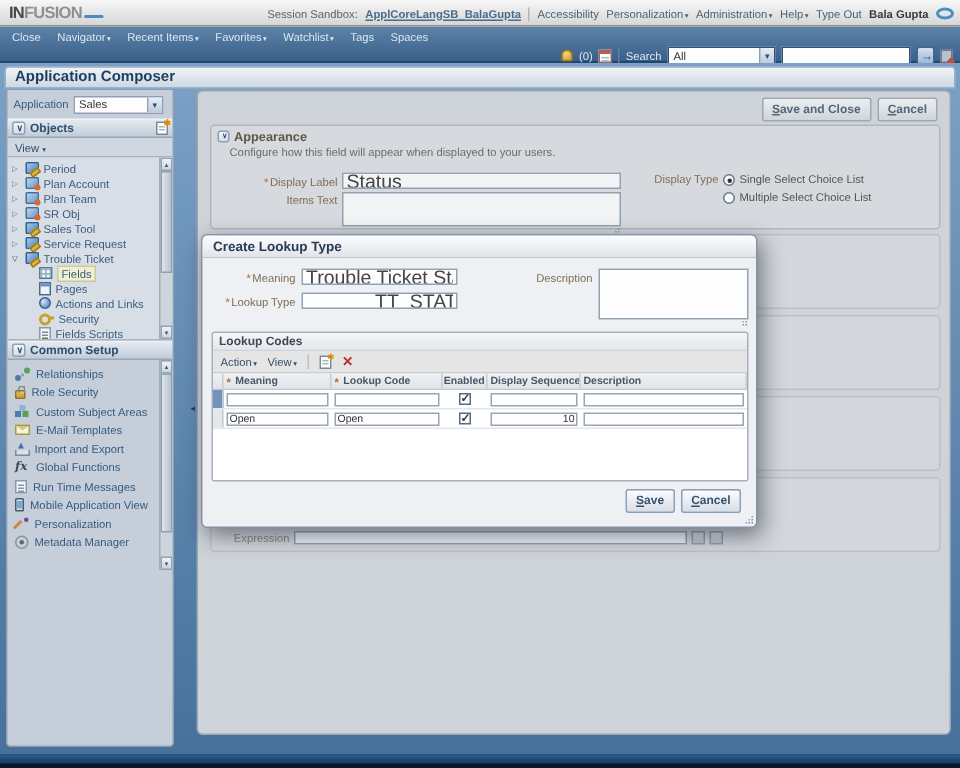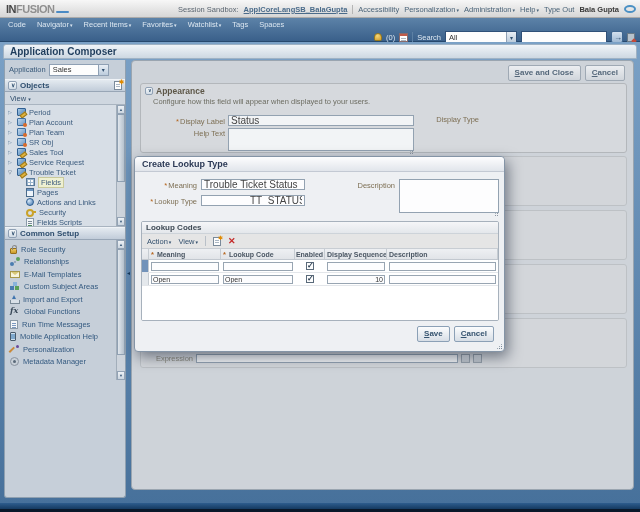--- a/index.html
+++ b/index.html
@@ -31,21 +31,21 @@
   .scope{width:72px;}
   .search-input{width:86px;height:12px;border:1px solid #2f5078;background:#fdfdfd;font-size:7.5px;padding:0 2px;font-family:"Liberation Sans",sans-serif;}
   .go-btn{width:12px;height:12px;background:linear-gradient(#d3e0ee,#9fb9d4);border:1px solid #3f6690;border-radius:2px;display:inline-block;position:relative;cursor:pointer;}
   .go-btn::after{content:"→";position:absolute;left:2px;top:0;font-size:8px;line-height:11px;color:#1f3f63;}
   .vdiv{width:1px;height:10px;background:#5c80a4;}
 
   
   .frame{position:absolute;top:42px;left:0;width:640px;height:461px;background:linear-gradient(#7ba1c6,#47719b);}
   .page-title-bar{position:absolute;top:2px;left:3px;right:3px;height:15px;background:linear-gradient(#f0f4f8,#cdd8e2);border:1px solid #9fb2c4;border-radius:3px 3px 0 0;font-size:10px;font-weight:bold;color:#1f3d5c;line-height:14px;padding-left:6px;}
 
-  .sidebar{position:absolute;top:18px;left:4px;width:122px;height:438px;background:#c6cfd9;border:1px solid #8fa0b0;border-top:none;border-radius:0 0 3px 3px;overflow:hidden;}
+  .sidebar{position:absolute;top:18px;left:4px;width:112px;height:438px;background:#c6cfd9;border:1px solid #8fa0b0;border-top:none;border-radius:0 0 3px 3px;overflow:hidden;}
   .app-row{height:19px;display:flex;align-items:center;gap:3px;padding-left:4px;font-size:7.5px;color:#3a5a7a;}
   .app-select{width:60px;border-color:#8fa0b4;}
   .sec-hdr{height:13px;background:linear-gradient(#e4eaf0,#c1ccd9);border-top:1px solid #eff3f7;border-bottom:1px solid #98a6b6;display:flex;align-items:center;gap:3px;padding:0 3px;font-size:8px;font-weight:bold;color:#2e4e6e;}
   .chev{width:9px;height:9px;background:linear-gradient(#f5f8fa,#d2dce6);border:1px solid #8fa0b4;border-radius:2px;position:relative;flex:0 0 auto;}
   .chev::after{content:"∨";position:absolute;left:2px;top:-1px;font-size:6px;color:#2f4f6f;}
   .right{margin-left:auto;}
   .view-bar{height:13px;background:#cfd7e0;border-bottom:1px solid #a9b4c0;font-size:7.5px;color:#33506e;display:flex;align-items:center;padding-left:5px;gap:1px;cursor:pointer;}
   .tree{position:relative;height:122px;background:#d7dee6;overflow:hidden;border-bottom:1px solid #a9b4c0;padding-top:2px;}
   .trow{height:10px;display:flex;align-items:center;gap:3px;padding-left:3px;font-size:7.5px;color:#3c5c7e;white-space:nowrap;cursor:pointer;}
   .trow.ch{padding-left:21px;}
@@ -74,21 +74,21 @@
   .btn.dim{background:linear-gradient(#ecEEf1,#d0d5db);border-color:#9fa9b4;color:#54677a;}
   .sect{position:absolute;left:8px;width:487px;background:#d6d9dd;border:1px solid #b3b7bb;border-radius:3px;}
   .app-sect{top:22px;height:70px;}
   .sect-hdr{display:flex;align-items:center;gap:3px;padding:2px 4px 0 4px;font-size:8.5px;font-weight:bold;color:#5d5748;}
   .chev.sm{width:8px;height:8px;}
   .chev.sm::after{font-size:5px;top:-1px;left:2px;}
   .sect-desc{font-size:7.5px;color:#6d6d62;padding:1px 4px 2px 12px;}
   .frow{position:absolute;display:flex;align-items:flex-start;}
   .flbl{text-align:right;font-size:7.5px;color:#7d6f54;margin-right:3px;white-space:nowrap;}
   .star{color:#b5651d;font-style:normal;font-size:7.5px;margin-right:1px;}
-  .fin{height:11px;border:1px solid #93a2b1;background:#f2f4f6;font-size:10px;color:#444;padding:0 2px;font-family:"Liberation Sans",sans-serif;}
+  .fin{height:11px;border:1px solid #93a2b1;background:#f2f4f6;font-size:13px;color:#444;padding:0 2px;font-family:"Liberation Sans",sans-serif;}
   .fta{border:1px solid #93a2b1;background:#f2f4f6;resize:none;font-family:"Liberation Sans",sans-serif;}
   .rz{position:relative;}
   .rz-dots{position:absolute;right:1px;bottom:1px;width:4px;height:4px;}
   .rz-dots::after{content:"";position:absolute;right:0;bottom:0;width:1px;height:1px;background:#8a94a0;box-shadow:-2px 0 0 #8a94a0,0 -2px 0 #8a94a0,-2px -2px 0 #a8b2bc;}
   .ropt{display:flex;align-items:center;gap:3px;margin-bottom:3px;}
   .radio{width:8px;height:8px;border:1px solid #6a7a8a;border-radius:50%;background:#f8f9fa;position:relative;flex:0 0 auto;}
   .radio.on::after{content:"";position:absolute;left:2px;top:2px;width:3px;height:3px;border-radius:50%;background:#33332f;}
   .rlbl{font-size:7.5px;color:#55554e;}
   .gbox{background:#d3d6da;border-color:#bdc1c5;}
   .g1{top:95px;height:50px;}
@@ -203,21 +203,21 @@
       <span class="hlink caret">Administration</span>
       <span class="hlink caret">Help</span>
       <span class="hlink">Type Out</span>
       <span class="user">Bala Gupta</span>
       <span class="ic-oracle"></span>
     </div>
   </div>
 
   <div class="navbar">
     <div class="nav-row1">
-      <span class="nav-item">Code</span>
+      <span class="nav-item">Close</span>
       <span class="nav-item caret">Navigator</span>
       <span class="nav-item caret">Recent Items</span>
       <span class="nav-item caret">Favorites</span>
       <span class="nav-item caret">Watchlist</span>
       <span class="nav-item">Tags</span>
       <span class="nav-item">Spaces</span>
     </div>
     <div class="nav-row2">
       <span class="ic ic-bell"></span>
       <span>(0)</span>
@@ -316,50 +316,50 @@
           <span class="vs-track"></span>
           <span class="vs-btn vs-dn"></span>
         </div>
       </div>
       <div class="sec-hdr">
         <span class="chev"></span>
         <span>Common Setup</span>
       </div>
       <div class="clist">
         <div class="crow">
+            <span class="ic ic-rel"></span>
+            <span>Relationships</span>
+          </div>
+        <div class="crow">
             <span class="ic ic-lock"></span>
             <span>Role Security</span>
           </div>
         <div class="crow">
-            <span class="ic ic-rel"></span>
-            <span>Relationships</span>
+            <span class="ic ic-cubes"></span>
+            <span>Custom Subject Areas</span>
           </div>
         <div class="crow">
             <span class="ic ic-mail"></span>
             <span>E-Mail Templates</span>
           </div>
         <div class="crow">
-            <span class="ic ic-cubes"></span>
-            <span>Custom Subject Areas</span>
-          </div>
-        <div class="crow">
             <span class="ic ic-imp"></span>
             <span>Import and Export</span>
           </div>
         <div class="crow">
             <span class="ic ic-fx"></span>
             <span>Global Functions</span>
           </div>
         <div class="crow">
             <span class="ic ic-msg"></span>
             <span>Run Time Messages</span>
           </div>
         <div class="crow">
             <span class="ic ic-mob"></span>
-            <span>Mobile Application Help</span>
+            <span>Mobile Application View</span>
           </div>
         <div class="crow">
             <span class="ic ic-brush"></span>
             <span>Personalization</span>
           </div>
         <div class="crow">
             <span class="ic ic-meta"></span>
             <span>Metadata Manager</span>
           </div>
         <div class="vscroll">
@@ -383,25 +383,35 @@
         <div class="sect-hdr">
             <span class="chev sm"></span>
             <span>Appearance</span>
           </div>
         <div class="sect-desc">Configure how this field will appear when displayed to your users.</div>
         <div class="frow" style="left:6px;top:31px;align-items:flex-end;">
           <span class="flbl" style="width:78px;"><i class="star">*</i><span>Display Label</span></span>
           <input class="fin" style="width: 186px;" value="Status">
         </div>
         <div class="frow" style="left:6px;top:44px;">
-          <span class="flbl" style="width:78px;padding-top:1px;">Help Text</span>
+          <span class="flbl" style="width:78px;padding-top:1px;">Items Text</span>
           <span class="rz"><textarea class="fta" style="width: 186px; height: 23px;"></textarea><span class="rz-dots"></span></span>
         </div>
         <div class="frow" style="left:288px;top:31px;">
           <span class="flbl" style="width:50px;">Display Type</span>
+          <span>
+            <span class="ropt">
+                <span class="radio on"></span>
+                <span class="rlbl">Single Select Choice List</span>
+              </span>
+            <span class="ropt">
+                <span class="radio"></span>
+                <span class="rlbl">Multiple Select Choice List</span>
+              </span>
+          </span>
         </div>
       </div>
 
       <div class="sect gbox g1">
         <div class="sect-hdr">
             <span class="chev sm"></span>
             <span>Name</span>
           </div>
       </div>
       <div class="sect gbox g2"></div>

